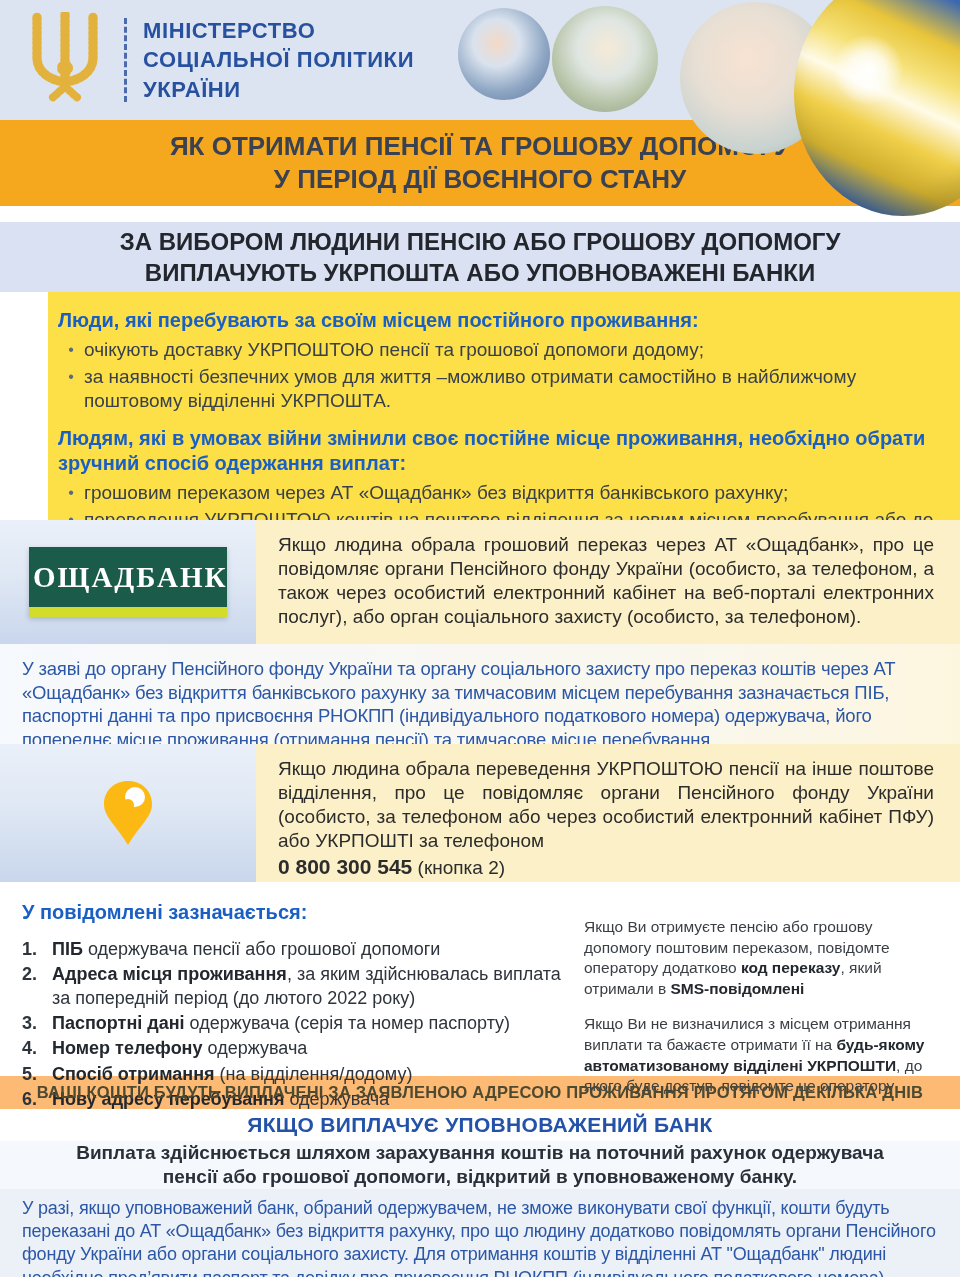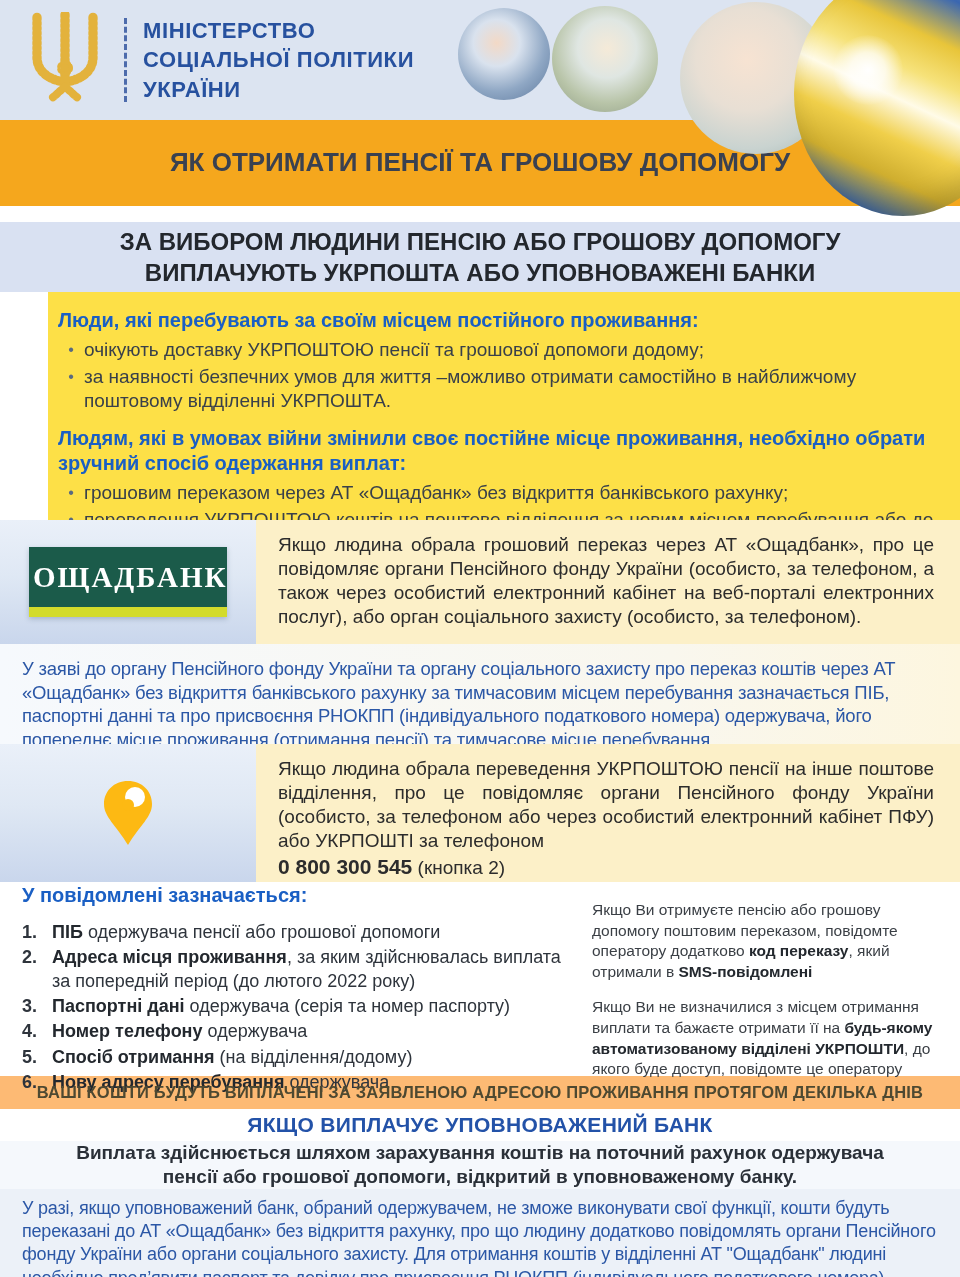--- a/index.html
+++ b/index.html
@@ -75,21 +75,21 @@
   .ukr-words{display:flex;flex-direction:column;}
   .ukr-name{color:#3d4248;font-weight:bold;font-size:31px;letter-spacing:1px;line-height:1;}
   .ukr-tag{color:#8a9097;font-size:12.5px;letter-spacing:3.2px;margin-top:7px;}
   .ukr-note b{font-size:21px;}
   
   .statement{
     height:100px;padding:13px 22px 0 22px;color:#2b57a6;font-size:18.5px;line-height:1.28;
     background:linear-gradient(90deg,#f6f9fd 0%,#f9f7ee 70%,#fdf6df 100%);letter-spacing:-.2px;
   }
   
-  .notif{height:194px;background:#fff;padding:1px 22px 0 22px;display:flex;gap:8px;}
+  .notif{height:194px;background:#fff;padding:18px 22px 0 22px;display:flex;}
   .notif-left{flex:0 0 540px;}
   .notif-right{flex:1;padding-left:22px;padding-top:17px;color:#3a3f45;font-size:15.5px;line-height:1.33;}
   .notif-right .para + .para{margin-top:15px;}
   .num-list{margin-top:12px;}
   .num-item{display:flex;font-size:18px;line-height:1.34;color:#2e343c;margin:1px 0;}
   .num-item .num{flex:0 0 30px;font-weight:bold;}
   .num-item b,.notif-right b{color:#23282e;}
   
   .gold-banner{
     height:33px;background:#fdba74;color:#4e4931;font-weight:bold;font-size:16.5px;
@@ -135,20 +135,21 @@
     <div class="photos">
       <div class="photo photo-1"></div>
       <div class="photo photo-2"></div>
       <div class="photo photo-3"></div>
     </div>
     <div class="flag-circle"></div>
   </div>
 
   <div class="title-banner">
     <span>ЯК ОТРИМАТИ ПЕНСІЇ ТА ГРОШОВУ ДОПОМОГУ</span>
+    <span>У ПЕРІОД ДІЇ ВОЄННОГО СТАНУ</span>
   </div>
 
   <div class="subtitle-banner">
     <span>ЗА ВИБОРОМ ЛЮДИНИ ПЕНСІЮ АБО ГРОШОВУ ДОПОМОГУ</span>
     <span>ВИПЛАЧУЮТЬ УКРПОШТА АБО УПОВНОВАЖЕНІ БАНКИ</span>
   </div>
 
   <div class="content1">
     <p class="blue-head">Люди, які перебувають за своїм місцем постійного проживання:</p>
     <div class="bullet-row">

